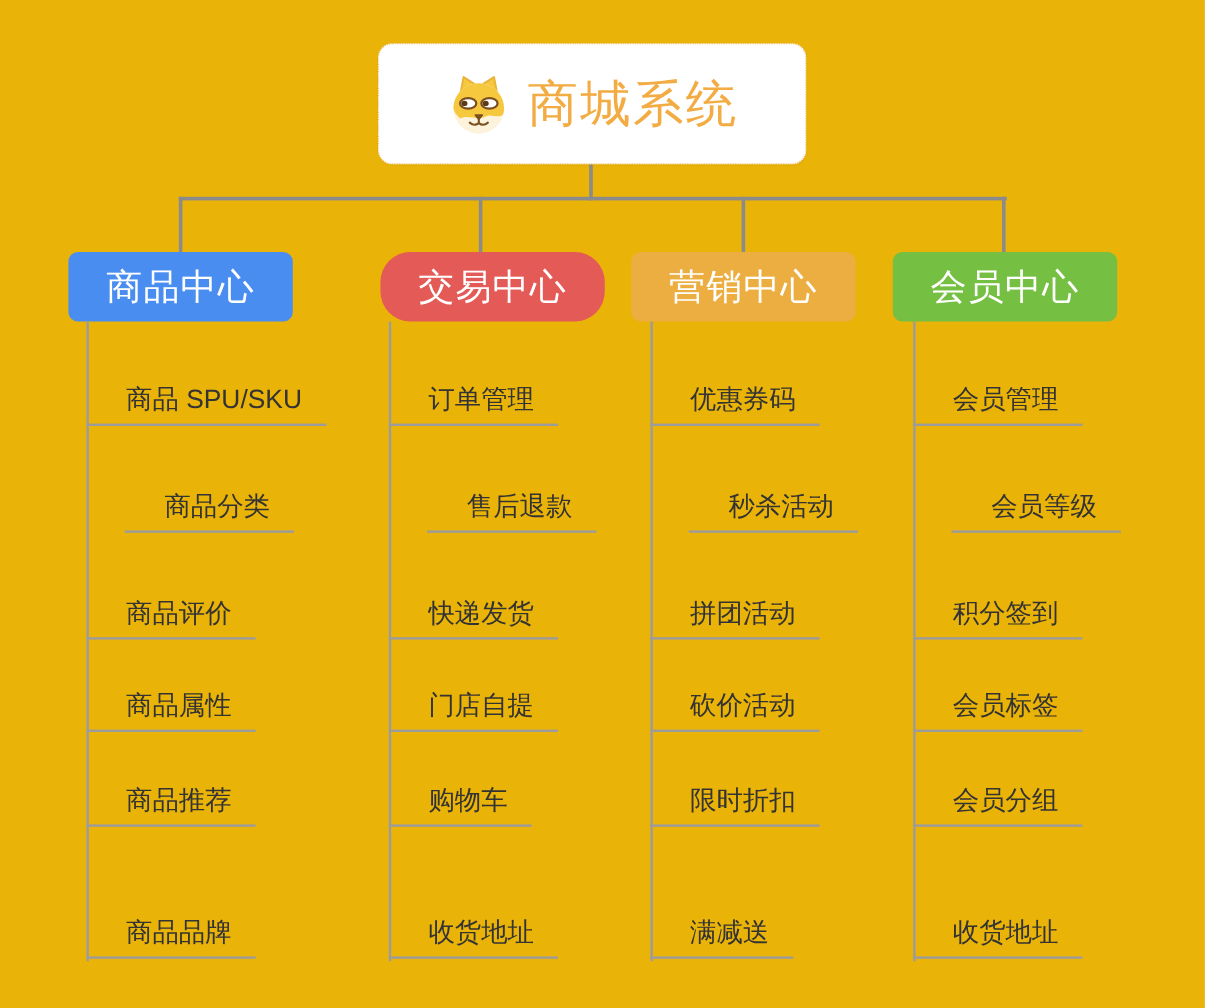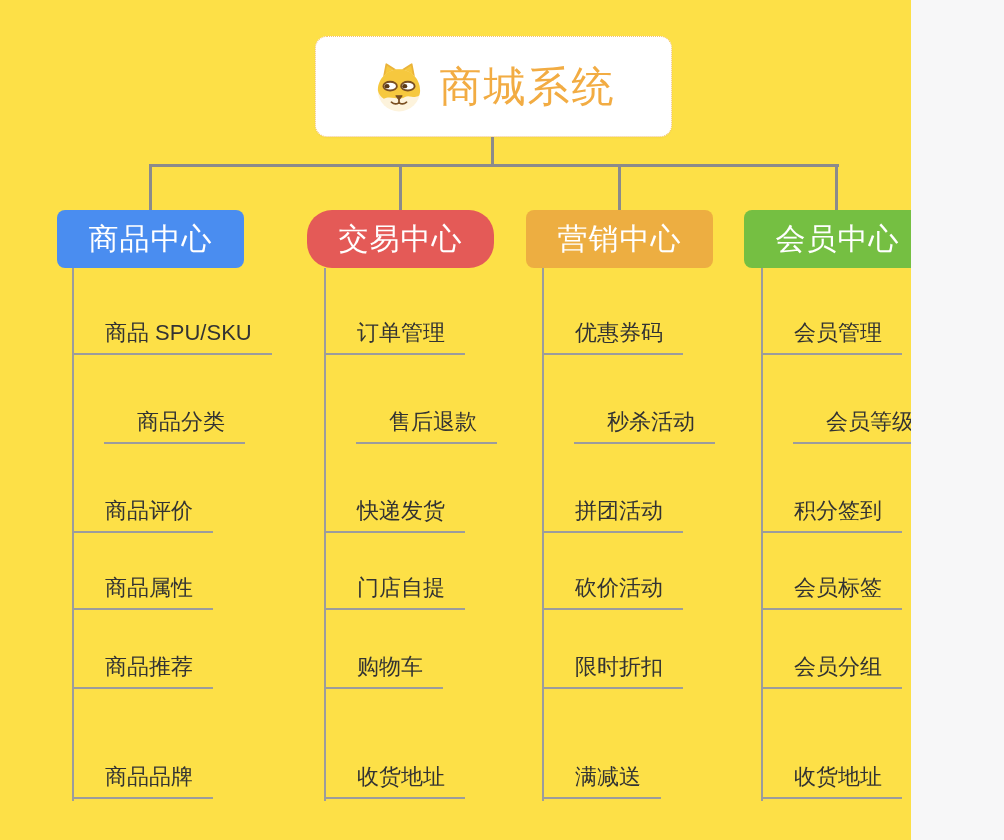--- a/index.html
+++ b/index.html
@@ -2,22 +2,22 @@
 <html><head>
 <meta charset="utf-8">
 <style>
   html,body{margin:0;padding:0;}
   body{
     font-family:"Liberation Sans","DejaVu Sans",sans-serif;
     background:#f7f7f8;
   }
   .canvas{
     position:relative;
-    width:911px;height:840px;
-    background:#fde047;
+    width:1004px;height:840px;
+    background:#eab308;
     overflow:hidden;
   }
 
   
   .line{position:absolute;background:#8b8b8b;}
   .stem{left:491px;top:137px;width:3px;height:30px;}
   .bus{left:149px;top:164px;width:690px;height:3px;}
   .drop{top:164px;width:3px;height:46px;}
   .drop.d0{left:149px;}
   .drop.d1{left:399px;}
@@ -45,21 +45,21 @@
 
   
   .branch{
     position:absolute;top:210px;width:187px;height:58px;
     border-radius:8px;
     display:flex;align-items:center;justify-content:center;
     color:#ffffff;font-size:30px;letter-spacing:1px;
     white-space:nowrap;
   }
   .branch.b0{left:57px;background:#4a8df0;}
-  .branch.b1{left:307px;background:#e45a57;border-radius:25px;}
+  .branch.b1{left:317px;background:#e45a57;border-radius:25px;}
   .branch.b2{left:526px;background:#edae41;}
   .branch.b3{left:744px;background:#75bf42;}
 
   
   .col{position:absolute;top:268px;width:240px;}
   .col.c0{left:72px;}
   .col.c1{left:324px;}
   .col.c2{left:542px;}
   .col.c3{left:761px;}
   .spine{

